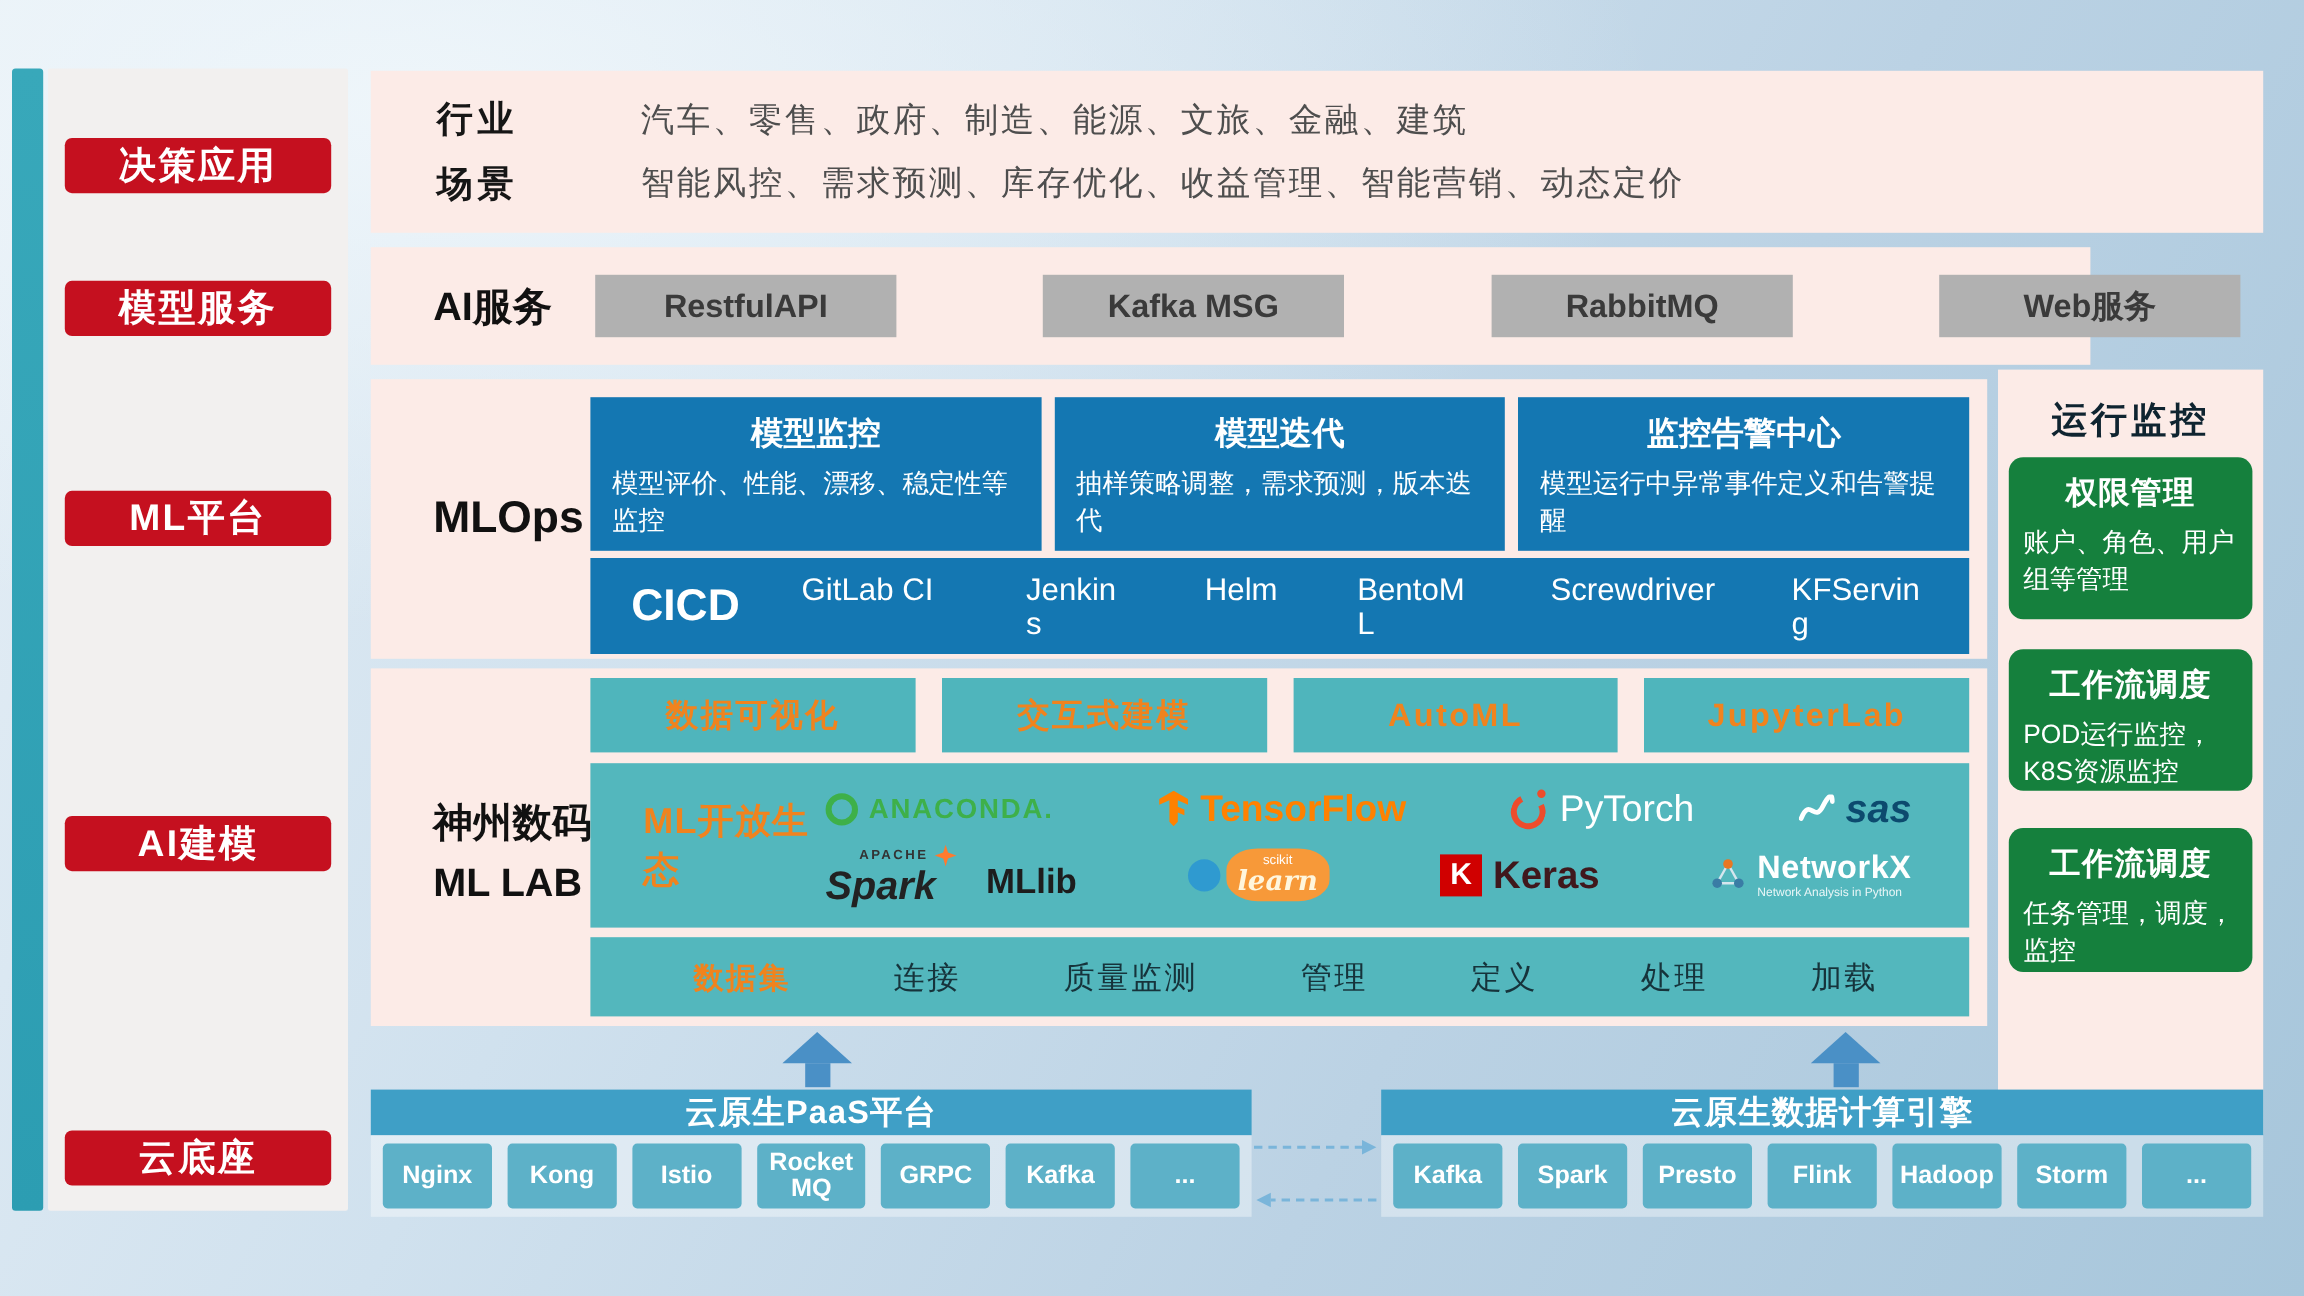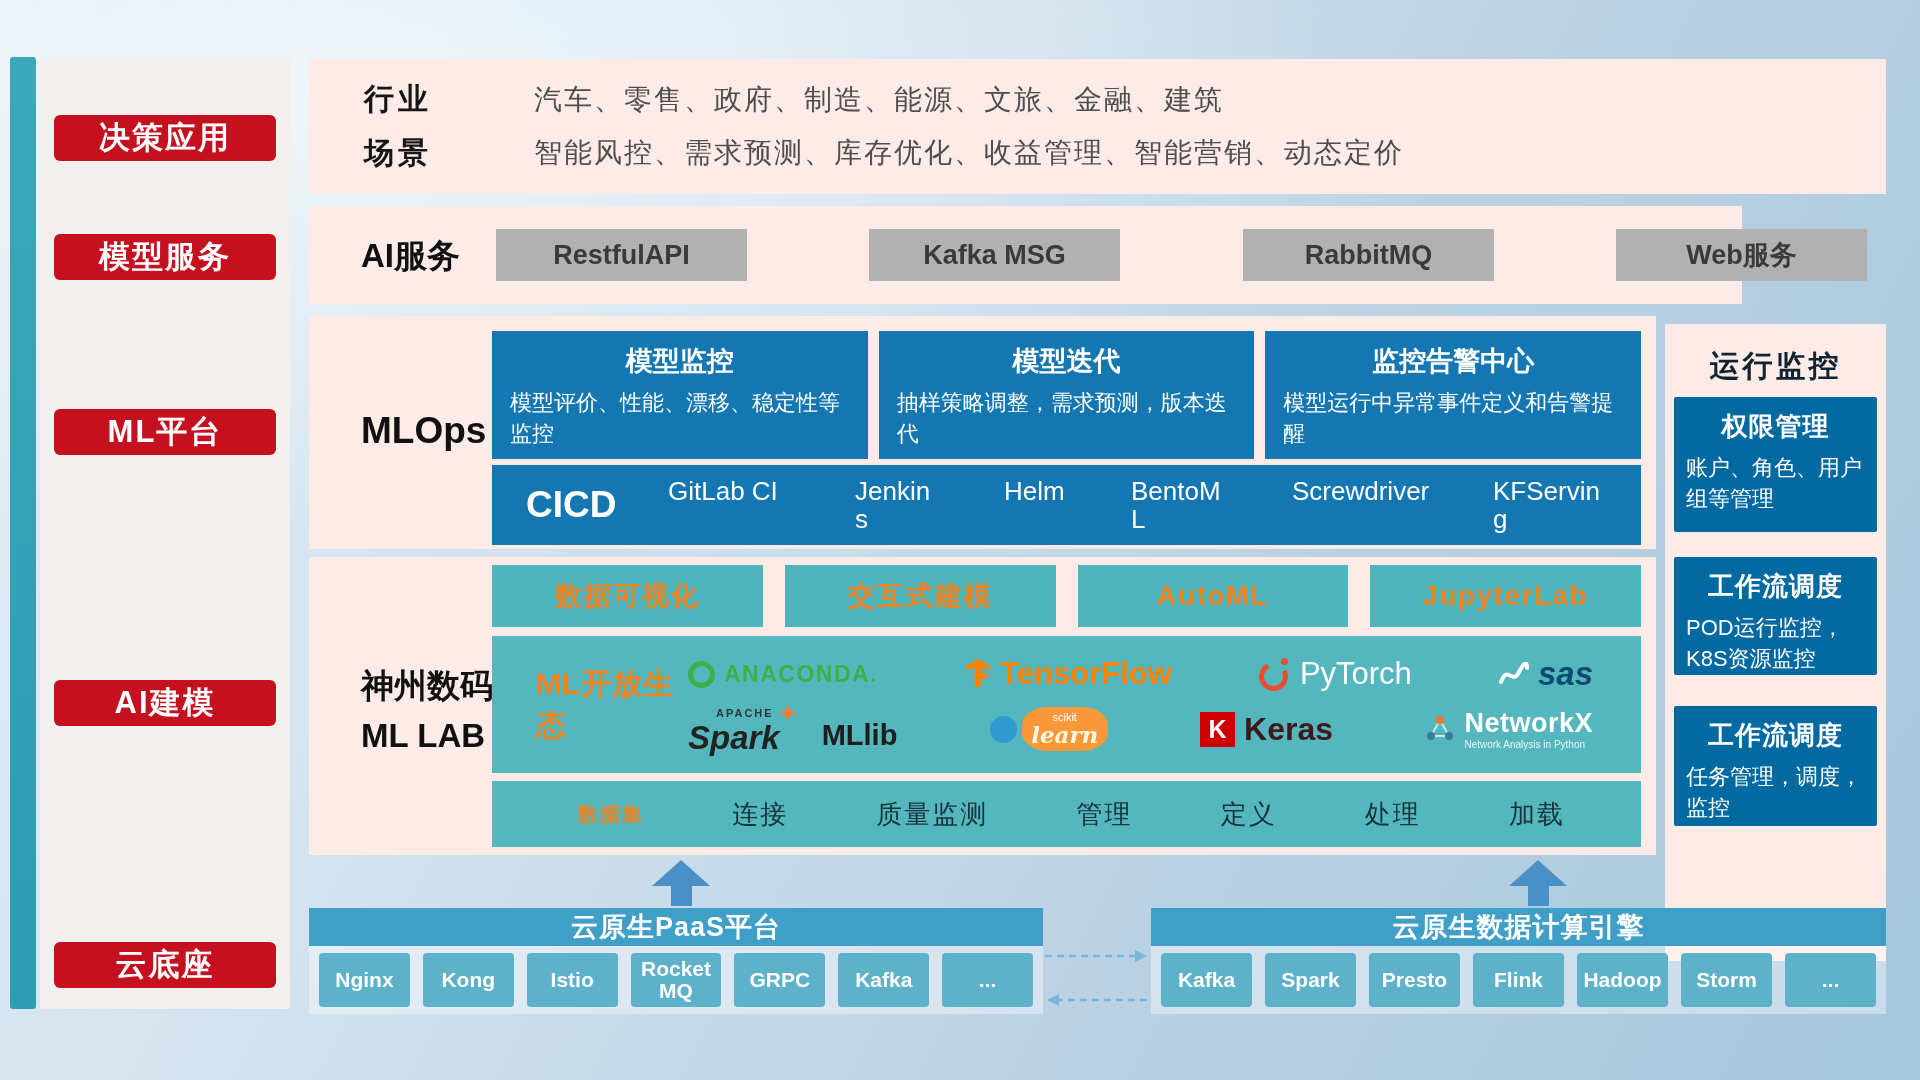--- a/index.html
+++ b/index.html
@@ -64,25 +64,25 @@
 .sk-sub{font-size:11px;color:#fff}
 .sk-text{font-size:23px;color:#fff6dd;font-style:italic;font-weight:bold;font-family:"DejaVu Serif",serif}
 .keras-box{width:35px;height:35px;background:#d00000;color:#fff;font-weight:bold;font-size:25px;display:flex;
   align-items:center;justify-content:center;flex:none}
 .keras-text{font-size:32px;font-weight:bold;color:#40181c}
 .nx-stack{display:flex;flex-direction:column;line-height:1.15}
 .nx-text{font-size:27px;font-weight:bold;color:#fff;letter-spacing:.5px}
 .nx-sub{font-size:10px;color:#e9f6f7}
 .dataset-bar{position:absolute;left:183px;top:224px;width:1149px;height:66px;background:#53b7bd;display:flex;
   align-items:center;justify-content:space-between;padding:0 76px 0 86px}
-.dataset-label{font-size:20px;font-weight:bold;color:#f0831e;letter-spacing:2px}
+.dataset-label{font-size:25px;font-weight:bold;color:#f0831e;letter-spacing:2px}
 .dataset-item{font-size:26px;color:#16333b;letter-spacing:2px}
-.monitor{position:absolute;left:1665px;top:324px;width:221px;height:637px;background:#fcebe7}
+.monitor{position:absolute;left:1665px;top:308px;width:221px;height:637px;background:#fcebe7}
 .monitor-title{position:absolute;top:22px;width:100%;text-align:center;font-size:30px;font-weight:bold;color:#0f2430;letter-spacing:3px}
-.mon-card{position:absolute;left:9px;width:203px;background:#0369a1;border-radius:2px;padding:12px;color:#fff}
+.mon-card{position:absolute;left:9px;width:203px;background:#15803d;border-radius:12px;padding:12px;color:#fff}
 .mon-title{text-align:center;font-size:26px;font-weight:bold;letter-spacing:1px}
 .mon-desc{font-size:22px;line-height:1.4;margin-top:9px}
 .mc0{top:73px;height:135px}.mc1{top:233px;height:118px}.mc2{top:382px;height:120px}
 .up-arrow{position:absolute;width:58px;top:860px}
 .up-arrow .head{width:0;height:0;border-left:29px solid transparent;border-right:29px solid transparent;
   border-bottom:26px solid #4a90c6;margin:0 auto}
 .up-arrow .stem{width:21px;height:20px;background:#4a90c6;margin:0 auto}
 .bar-header{position:absolute;top:908px;height:38px;background:#3f9fc6;color:#fff;font-size:27px;font-weight:bold;
   display:flex;align-items:center;justify-content:center;letter-spacing:1px}
 .btn-strip{position:absolute;top:946px;height:68px;background:rgba(255,255,255,.38);display:flex;align-items:center;

